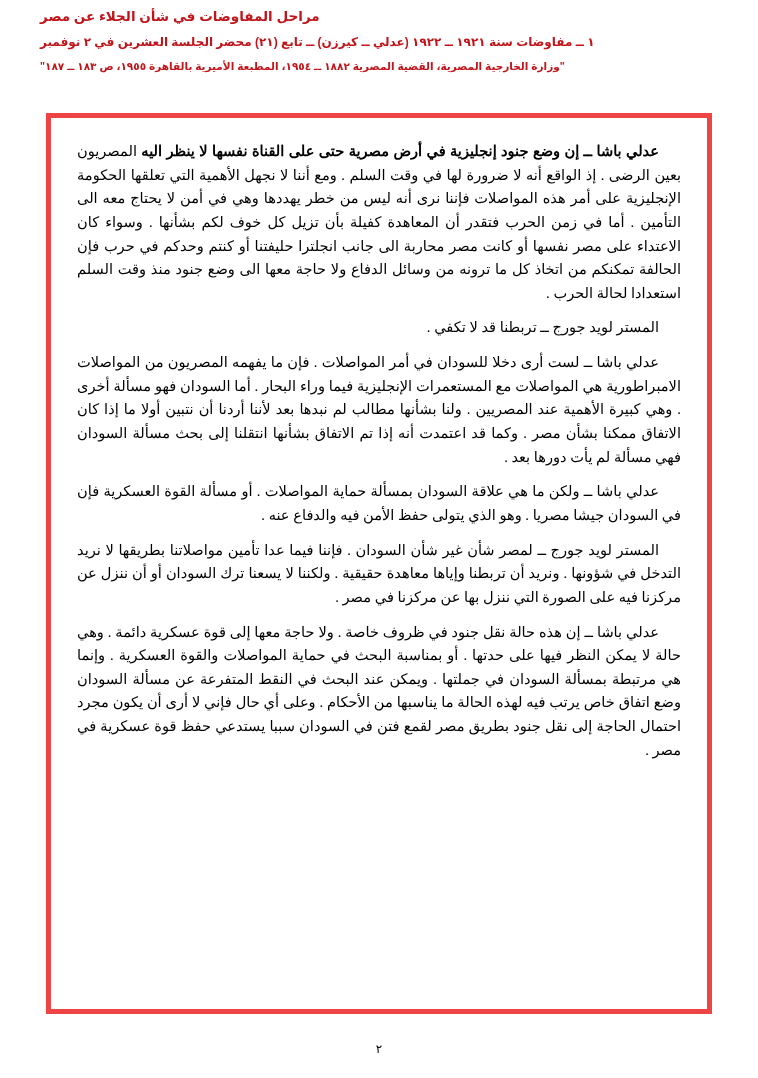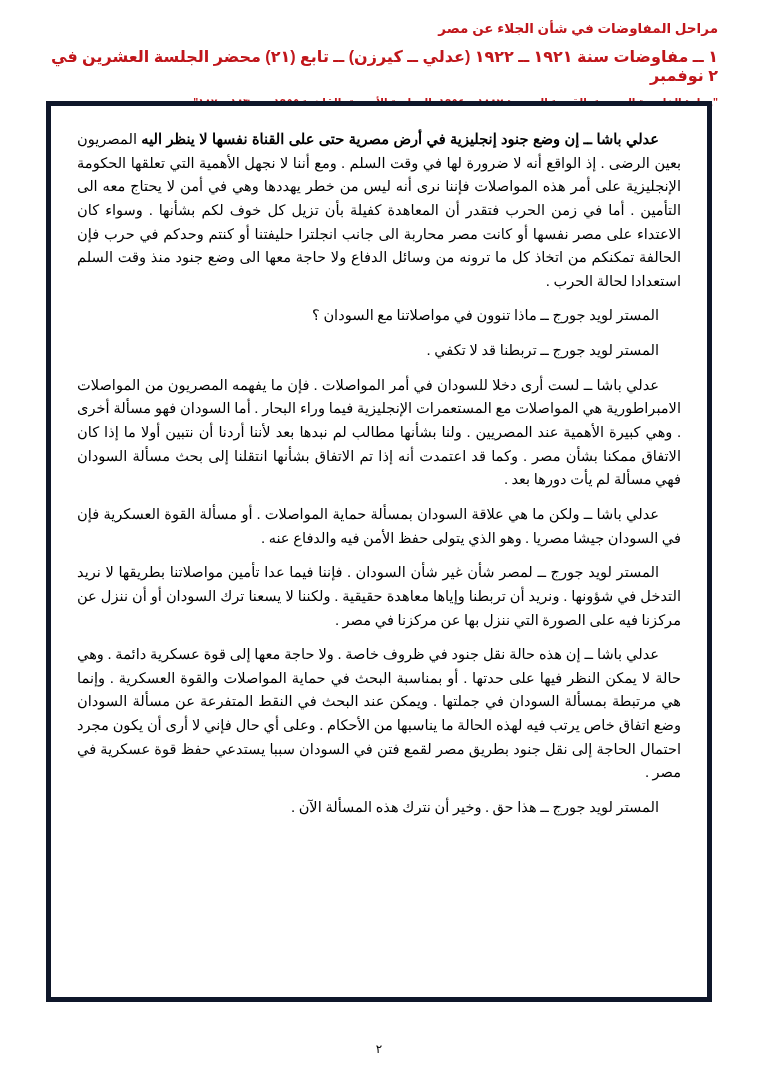--- a/index.html
+++ b/index.html
@@ -16,50 +16,50 @@
     overflow: hidden;
   }
   .page {
     width: 758px;
     height: 1078px;
     position: relative;
     box-sizing: border-box;
     padding: 0;
   }
   .header {
-    text-align: right;
-    padding: 20px 40px 0 40px;
+    text-align: left;
+    padding: 8px 40px 0 40px;
   }
   .header .h-line {
     color: #c0161b;
     font-weight: bold;
     font-family: "Liberation Sans", "DejaVu Sans", sans-serif;
     direction: rtl;
   }
   .header .h1 {
     font-size: 13.5px;
     margin-bottom: 11px;
     letter-spacing: 0px;
   }
   .header .h2 {
-    font-size: 16px;
+    font-size: 12px;
     margin-bottom: 11px;
   }
   .header .h3 {
     font-size: 10.5px;
     font-weight: bold;
   }
 
   .frame {
     position: absolute;
     left: 46px;
-    top: 101px;
+    top: 113px;
     width: 666px;
     height: 901px;
-    border: 5px solid #0f172a;
+    border: 5px solid #ef4444;
     box-sizing: border-box;
     background: #ffffff;
   }
   .frame-inner {
     padding: 22px 26px 10px 26px;
     height: 100%;
     box-sizing: border-box;
   }
 
   .para {
@@ -102,34 +102,32 @@
     <div class="h-line h1">مراحل المفاوضات في شأن الجلاء عن مصر</div>
     <div class="h-line h2">١ ــ مفاوضات سنة ١٩٢١ ــ ١٩٢٢ (عدلي ــ كيرزن) ــ تابع (٢١) محضر الجلسة العشرين في ٢ نوفمبر</div>
     <div class="h-line h3">"وزارة الخارجية المصرية، القضية المصرية ١٨٨٢ ــ ١٩٥٤، المطبعة الأميرية بالقاهرة ١٩٥٥، ص ١٨٣ ــ ١٨٧"</div>
   </div>
 
   <div class="frame">
     <div class="frame-inner">
 
       <p class="para indent"><span class="bold-lead">عدلي باشا ــ إن وضع جنود إنجليزية في أرض مصرية حتى على القناة نفسها لا ينظر اليه</span><span> المصريون بعين الرضى . إذ الواقع أنه لا ضرورة لها في وقت السلم . ومع أننا لا نجهل الأهمية التي تعلقها الحكومة الإنجليزية على أمر هذه المواصلات فإننا نرى أنه ليس من خطر يهددها وهي في أمن لا يحتاج معه الى التأمين . أما في زمن الحرب فتقدر أن المعاهدة كفيلة بأن تزيل كل خوف لكم بشأنها . وسواء كان الاعتداء على مصر نفسها أو كانت مصر محاربة الى جانب انجلترا حليفتنا أو كنتم وحدكم في حرب فإن الحالفة تمكنكم من اتخاذ كل ما ترونه من وسائل الدفاع ولا حاجة معها الى وضع جنود منذ وقت السلم استعدادا لحالة الحرب .</span></p>
 
-      <p class="para indent short"><span>المستر لويد جورج ــ ماذا تنوون في مواصلاتنا مع السودان ؟</span></p>
 
 
       <p class="para indent short"><span>المستر لويد جورج ــ تربطنا قد لا تكفي .</span></p>
 
       <p class="para indent"><span>عدلي باشا ــ لست أرى دخلا للسودان في أمر المواصلات . فإن ما يفهمه المصريون من المواصلات الامبراطورية هي المواصلات مع المستعمرات الإنجليزية فيما وراء البحار . أما السودان فهو مسألة أخرى . وهي كبيرة الأهمية عند المصريين . ولنا بشأنها مطالب لم نبدها بعد لأننا أردنا أن نتبين أولا ما إذا كان الاتفاق ممكنا بشأن مصر . وكما قد اعتمدت أنه إذا تم الاتفاق بشأنها انتقلنا إلى بحث مسألة السودان فهي مسألة لم يأت دورها بعد .</span></p>
 
       <p class="para indent"><span>عدلي باشا ــ ولكن ما هي علاقة السودان بمسألة حماية المواصلات . أو مسألة القوة العسكرية فإن في السودان جيشا مصريا . وهو الذي يتولى حفظ الأمن فيه والدفاع عنه .</span></p>
 
       <p class="para indent"><span>المستر لويد جورج ــ لمصر شأن غير شأن السودان . فإننا فيما عدا تأمين مواصلاتنا بطريقها لا نريد التدخل في شؤونها . ونريد أن تربطنا وإياها معاهدة حقيقية . ولكننا لا يسعنا ترك السودان أو أن ننزل عن مركزنا فيه على الصورة التي ننزل بها عن مركزنا في مصر .</span></p>
 
 
       <p class="para indent"><span>عدلي باشا ــ إن هذه حالة نقل جنود في ظروف خاصة . ولا حاجة معها إلى قوة عسكرية دائمة . وهي حالة لا يمكن النظر فيها على حدتها . أو بمناسبة البحث في حماية المواصلات والقوة العسكرية . وإنما هي مرتبطة بمسألة السودان في جملتها . ويمكن عند البحث في النقط المتفرعة عن مسألة السودان وضع اتفاق خاص يرتب فيه لهذه الحالة ما يناسبها من الأحكام . وعلى أي حال فإني لا أرى أن يكون مجرد احتمال الحاجة إلى نقل جنود بطريق مصر لقمع فتن في السودان سببا يستدعي حفظ قوة عسكرية في مصر .</span></p>
 
-      <p class="para indent short"><span>المستر لويد جورج ــ هذا حق . وخير أن نترك هذه المسألة الآن .</span></p>
 
     </div>
   </div>
 
   <div class="footer">٢</div>
 
 </div>
 
 </body></html>

